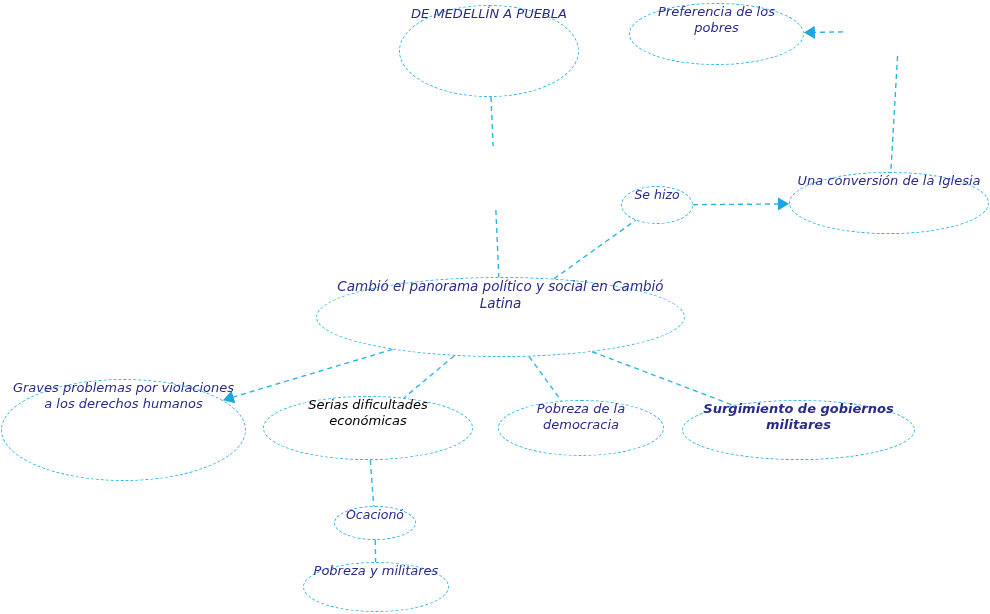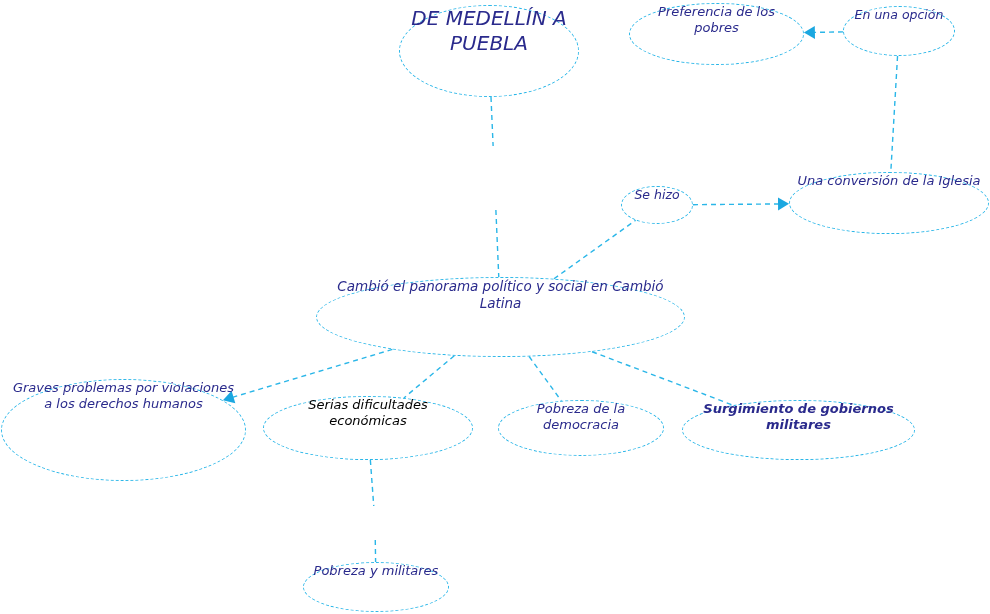--- a/index.html
+++ b/index.html
@@ -35,21 +35,21 @@
     font-style: italic;
     line-height: 1.25;
     background: transparent;
     z-index: 2;
   }
   .node span {
     display: block;
     padding: 0 6px;
     white-space: pre-line;
   }
-  .n-title      { font-size: 20px; }
+  .n-title      { font-size: 13px; }
   .n-main       { font-size: 13.5px; }
   .n-topic      { font-size: 13px; }
   .n-link       { font-size: 12.5px; }
 </style>
 </head>
 <body>
 
 <div id="canvas">
   <svg id="edges" viewBox="0 0 990 614" xmlns="http://www.w3.org/2000/svg">
       <g>
@@ -91,23 +91,20 @@
       <g>
         <line x1="375.2656194256342" y1="539.999643240591" x2="375.60938059235923" y2="562.0003579109914" stroke="#2ab6e8" stroke-width="1.4" stroke-dasharray="5 4" fill="none"></line>
       </g>
     </svg>
 <div class="node n-title" style="left: 399px; top: 5px; width: 180px; height: 92px; border-color: rgb(42, 182, 232); color: rgb(42, 42, 140);">
       <span>DE MEDELLÍN A PUEBLA</span>
     </div>
     <div class="node n-topic" style="left: 629px; top: 3px; width: 175px; height: 62px; border-color: rgb(42, 182, 232); color: rgb(42, 42, 140);">
       <span>Preferencia de los pobres</span>
     </div>
-    <div class="node n-link" style="left: 843px; top: 6px; width: 112px; height: 50px; border-color: rgb(42, 182, 232); color: rgb(42, 42, 140);">
-      <span>En una opción</span>
-    </div>
     <div class="node n-link" style="left: 621px; top: 186px; width: 72px; height: 38px; border-color: rgb(42, 182, 232); color: rgb(42, 42, 140);">
       <span>Se hizo</span>
     </div>
     <div class="node n-topic" style="left: 789px; top: 172px; width: 200px; height: 62px; border-color: rgb(42, 182, 232); color: rgb(42, 42, 140);">
       <span>Una conversión de la Iglesia</span>
     </div>
     <div class="node n-main" style="left: 316px; top: 277px; width: 369px; height: 80px; border-color: rgb(42, 182, 232); color: rgb(42, 42, 140);">
       <span>Cambió el panorama político y social en Cambió Latina</span>
     </div>
     <div class="node n-topic" style="left: 1px; top: 379px; width: 245px; height: 102px; border-color: rgb(42, 182, 232); color: rgb(42, 42, 140);">
@@ -116,16 +113,19 @@
     </div>
     <div class="node n-topic" style="left: 263px; top: 396px; width: 210px; height: 64px; border-color: rgb(42, 182, 232); color: #000000;">
       <span>Serias dificultades económicas</span>
     </div>
     <div class="node n-topic" style="left: 498px; top: 400px; width: 166px; height: 56px; border-color: rgb(42, 182, 232); color: rgb(42, 42, 140);">
       <span>Pobreza de la democracia</span>
     </div>
     <div class="node n-topic" style="left: 682px; top: 400px; width: 233px; height: 60px; border-color: rgb(42, 182, 232); color: rgb(42, 42, 140); font-weight: bold;">
       <span>Surgimiento de gobiernos militares</span>
     </div>
+    <div class="node n-link" style="left: 334px; top: 506px; width: 82px; height: 34px; border-color: rgb(42, 182, 232); color: rgb(42, 42, 140);">
+      <span>Ocacionó</span>
+    </div>
     <div class="node n-topic" style="left: 303px; top: 562px; width: 146px; height: 50px; border-color: rgb(42, 182, 232); color: rgb(42, 42, 140);">
       <span>Pobreza y militares</span>
     </div>
   </div>
 
 </body></html>

